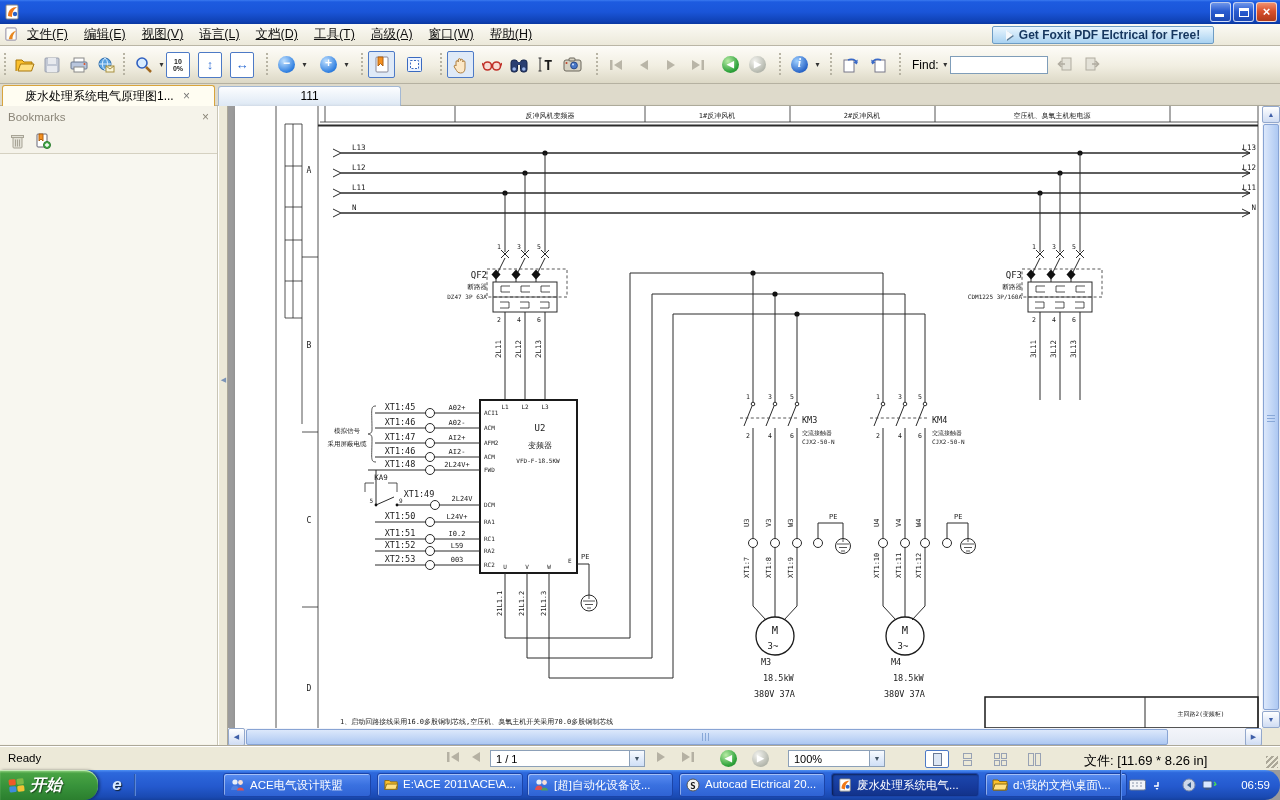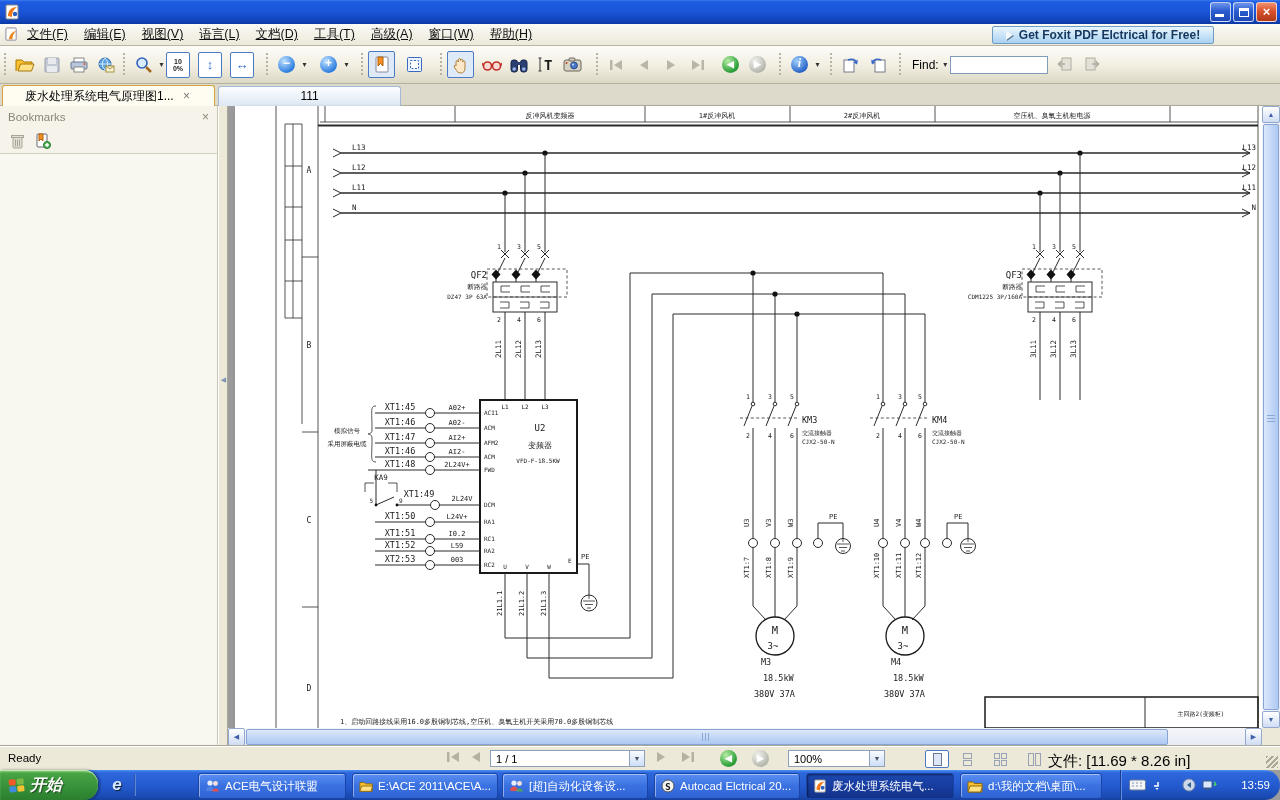--- a/index.html
+++ b/index.html
@@ -93,37 +93,37 @@
   
   .statusbar { position:absolute; left:0; top:746px; width:1280px; height:24px; background:#ece9d8; border-top:1px solid #fff; box-shadow:0 -1px 0 #aca899; }
   .statusbar .ready { position:absolute; left:8px; top:5px; font-size:11.5px; }
   .st-ico { position:absolute; top:4px; }
   .combo { position:absolute; top:3px; height:17px; background:#fff; border:1px solid #8ca0b8; display:flex; align-items:center; }
   .combo .val { padding:0 5px; font-size:11px; flex:1; }
   .combo .cdd { width:15px; height:100%; background:linear-gradient(#f8fbff,#cfdff6); border-left:1px solid #8ca0b8; color:#456;
     font-size:7px; text-align:center; line-height:15px; }
   .lay { position:absolute; top:3px; width:24px; height:18px; display:flex; align-items:center; justify-content:center; border:1px solid transparent; border-radius:2px; }
   .lay.sel { border:1px solid #4d7ac6; background:#fff; }
-  .fileinfo { position:absolute; left:1048px; top:5px; font-size:15px; }
+  .fileinfo { position:absolute; left:1084px; top:5px; font-size:13px; }
   .sgrip { position:absolute; right:2px; bottom:2px; width:12px; height:12px;
     background:repeating-linear-gradient(135deg,#aca899 0 2px, transparent 2px 4px); }
 
   
   .taskbar { position:absolute; left:0; top:770px; width:1280px; height:30px;
     background:linear-gradient(#4f91f4 0%, #2d68dc 9%, #2459ce 55%, #1a4ab2 90%, #15409e 100%);border-radius:15px; }
   .startbtn { position:absolute; left:0; top:0; width:98px; height:30px; border-radius:0 14px 14px 0;
     background:linear-gradient(#8fce7d 0%, #48a343 12%, #37923a 55%, #2b7e2e 100%);
     box-shadow:inset 0 1px 1px #c8eebb, 2px 0 3px rgba(0,0,0,.4); display:flex; align-items:center; padding-left:8px; }
   .startbtn .lbl { color:#fff; font-weight:bold; font-style:italic; font-size:16px; margin-left:5px; text-shadow:1px 1px 1px #1c4a1c; }
   .qlaunch { position:absolute; left:104px; top:3px; width:26px; height:24px; display:flex; align-items:center; justify-content:center; }
   .qlaunch .e { font-style:italic; font-weight:bold; font-size:17px; color:#d6e8ff; text-shadow:1px 1px 1px #123; }
   .tsep { position:absolute; left:134px; top:4px; width:2px; height:22px; background:linear-gradient(to right,#16408f,#6f9cf2); }
   .task { position:absolute; top:3px; height:24px; border-radius:3px; border:1px solid #1b44a8;
     background:linear-gradient(#5a8ef2,#3a71e0 50%,#2f63d4); box-shadow:inset 1px 1px 0 rgba(255,255,255,.45);
-    display:flex; align-items:center; gap:5px; padding:12px 6px; color:#fff; font-size:11.5px; overflow:hidden; white-space:nowrap; }
+    display:flex; gap:5px; padding:4px 6px; color:#fff; font-size:11.5px; overflow:hidden; white-space:nowrap;margin-left:25px; }
   .task.active { background:linear-gradient(#1c48ae,#163a9c 60%,#123288); box-shadow:inset 1px 1px 2px rgba(0,0,0,.5); }
   .tray { position:absolute; right:0; top:0; height:30px; width:160px; border-left:1px solid #1a3e8c; box-shadow:inset 1px 0 0 #5b8ef0;
     display:flex; align-items:center; gap:6px; padding-left:8px; }
   .tray .clock { color:#fff; font-size:11.5px; margin-left:auto; margin-right:10px; }
 
   svg text { font-family:"DejaVu Sans Mono", monospace; fill:#1a1a1a; }
   .ln { fill:none; stroke:#2a2a2a; stroke-width:1; }
   .lt { fill:none; stroke:#2a2a2a; stroke-width:.8; }
   .lb { fill:none; stroke:#2a2a2a; stroke-width:1.8; }
   .ld { fill:none; stroke:#444; stroke-width:.9; stroke-dasharray:3,2.4; }
@@ -803,15 +803,15 @@
       </svg>
     <svg width="14" height="14" viewBox="0 0 14 14" style="margin-left:14px">
         <circle cx="7" cy="7" r="6" fill="#cdd8ea" stroke="#7a8aa8"></circle>
         <path d="M9 4 L5 7 L9 10 Z" fill="#39618f"></path>
       </svg>
     <svg width="16" height="13" viewBox="0 0 16 13">
         <rect x="1" y="2" width="9" height="7" rx="1" fill="#d8e8ff" stroke="#3a5a8a"></rect>
         <rect x="3.5" y="9" width="4" height="2" fill="#3a5a8a"></rect>
         <path d="M12 3 a4 4 0 0 1 2 3 M12 5.5 a2 2 0 0 1 1 1.5" fill="none" stroke="#4de04d" stroke-width="1.4"></path>
       </svg>
-    <span class="clock">13:59</span>
+    <span class="clock">06:59</span>
   </div>
 </div>
 
 </body></html>

